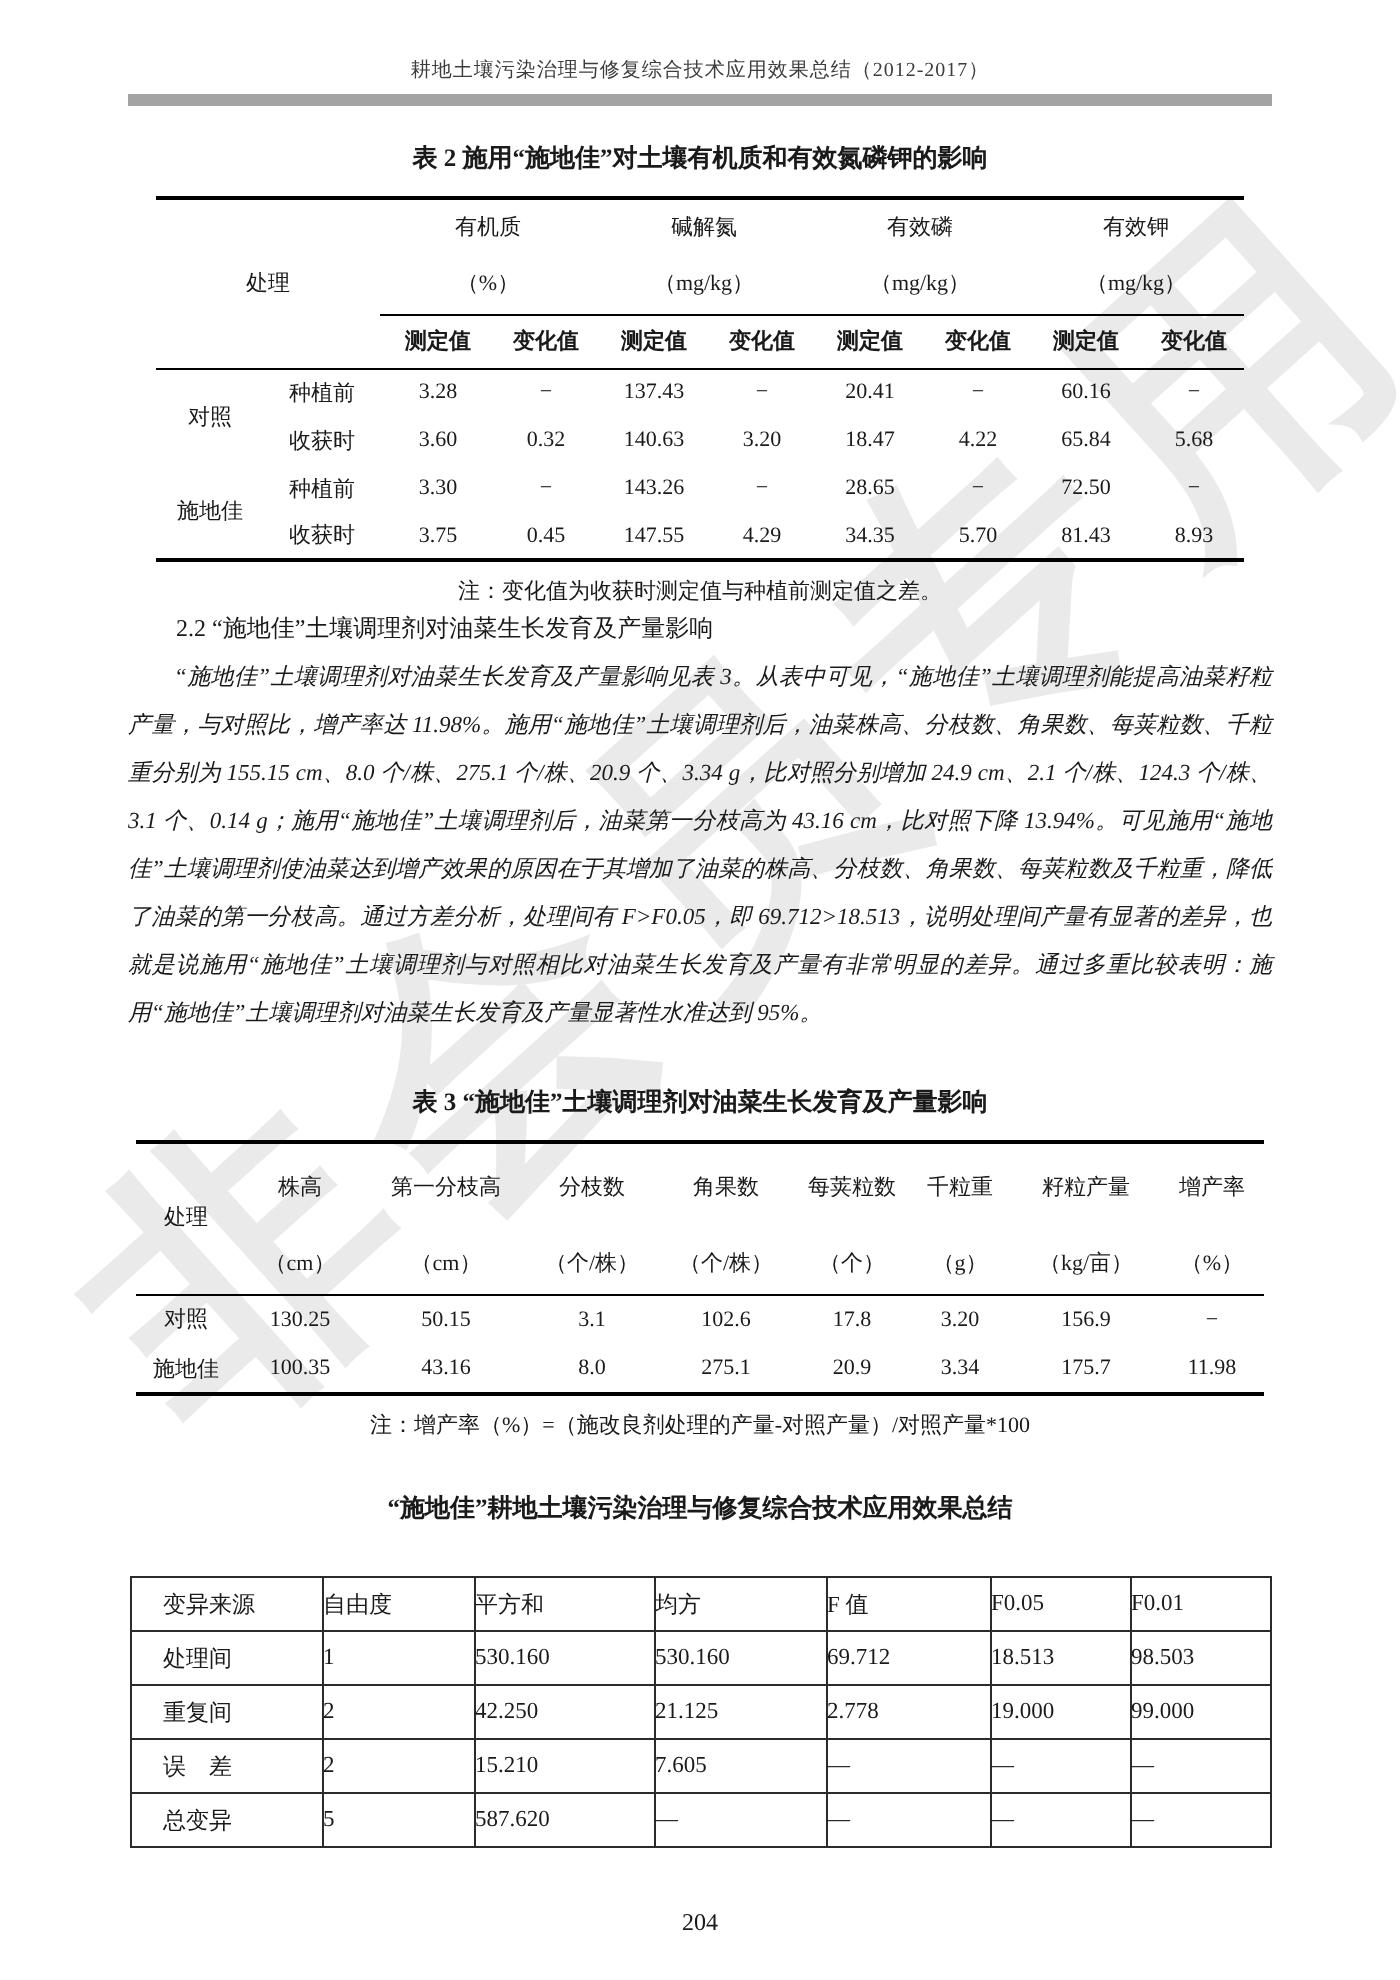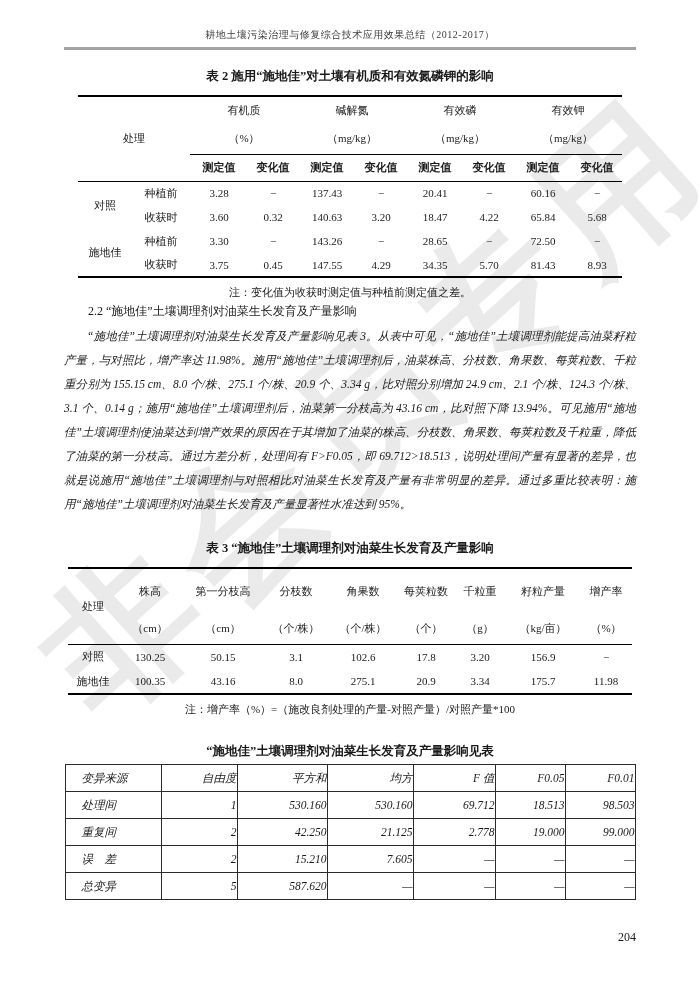--- a/index.html
+++ b/index.html
@@ -11,21 +11,21 @@
   .watermark {
     position:absolute; top:330px; left:-30px; width:760px;
     text-align:center; font-size:150px; font-weight:bold;
     color:#d9d9d9; opacity:0.55; letter-spacing:16px; white-space:nowrap;
     transform:rotate(-42deg); z-index:0; pointer-events:none;
   }
   .content { position:absolute; inset:0; z-index:1; padding:28px 64px 0; box-sizing:border-box; }
 
   .running-head {
     text-align:center; font-size:10px; color:#3d3d3d;
-    padding-bottom:5px; border-bottom:3px solid #a3a3a3; letter-spacing:0.5px;
+    padding-bottom:5px; border-bottom:6px solid #a3a3a3; letter-spacing:0.5px;
   }
 
   .tbl-title { text-align:center; font-weight:bold; font-size:12.5px; margin-top:18px; }
 
   
   table.bt {
     border-collapse:collapse; table-layout:fixed; margin:10px auto 0;
     border-top:2px solid #000; border-bottom:2px solid #000;
   }
   table.bt td { text-align:center; font-size:11px; padding:0; vertical-align:middle; }
@@ -39,28 +39,28 @@
   .note { text-align:center; font-size:11px; margin-top:7px; }
 
   .sec-heading { font-size:12px; margin-top:3px; text-indent:2em; }
   .para { font-size:11.5px; line-height:24px; text-align:justify; text-indent:2em; margin-top:4px;font-style:italic; }
 
   .t3-names { height:46px; line-height:1.5; }
   .t3-units { height:30px; }
   .t3-body  { height:25px; }
 
   
-  table.grid { border-collapse:collapse; table-layout:fixed; margin:4px auto 0;font-style:italic; }
+  table.grid { border-collapse:collapse; table-layout:fixed; margin:25px auto 0; }
   table.grid td {
     border:1px solid #2b2b2b; height:26px; font-size:11.5px;
-    text-align:right; vertical-align:middle; padding:0;
+    text-align:left; vertical-align:middle; padding:0;
   }
   table.grid td.rowlabel { text-align:left; padding-left:16px; }
 
-  .pageno { text-align:right; font-size:12px; margin-top:30px; }
+  .pageno { text-align:center; font-size:12px; margin-top:30px; }
 </style>
 </head>
 <body>
 
 <div class="page">
   <div class="watermark">非会员专用</div>
 
   <div class="content">
 
     <div class="running-head">耕地土壤污染治理与修复综合技术应用效果总结（2012-2017）</div>
@@ -214,21 +214,21 @@
         <td>20.9</td>
         <td>3.34</td>
         <td>175.7</td>
         <td>11.98</td>
       </tr>
     </tbody>
       </table>
 
     <div class="note">注：增产率（%）=（施改良剂处理的产量-对照产量）/对照产量*100</div>
 
-    <div class="tbl-title" style="margin-top:26px;">“施地佳”土壤调理剂对油菜生长发育及产量影响见表</div>
+    <div class="tbl-title" style="margin-top:26px;">“施地佳”耕地土壤污染治理与修复综合技术应用效果总结</div>
 
     <table class="grid" style="width:570px;">
       <colgroup>
         <col style="width:96px">
           <col style="width:76px">
           <col style="width:90px">
         <col style="width:86px">
           <col style="width:82px">
           <col style="width:70px">
           <col style="width:70px">

